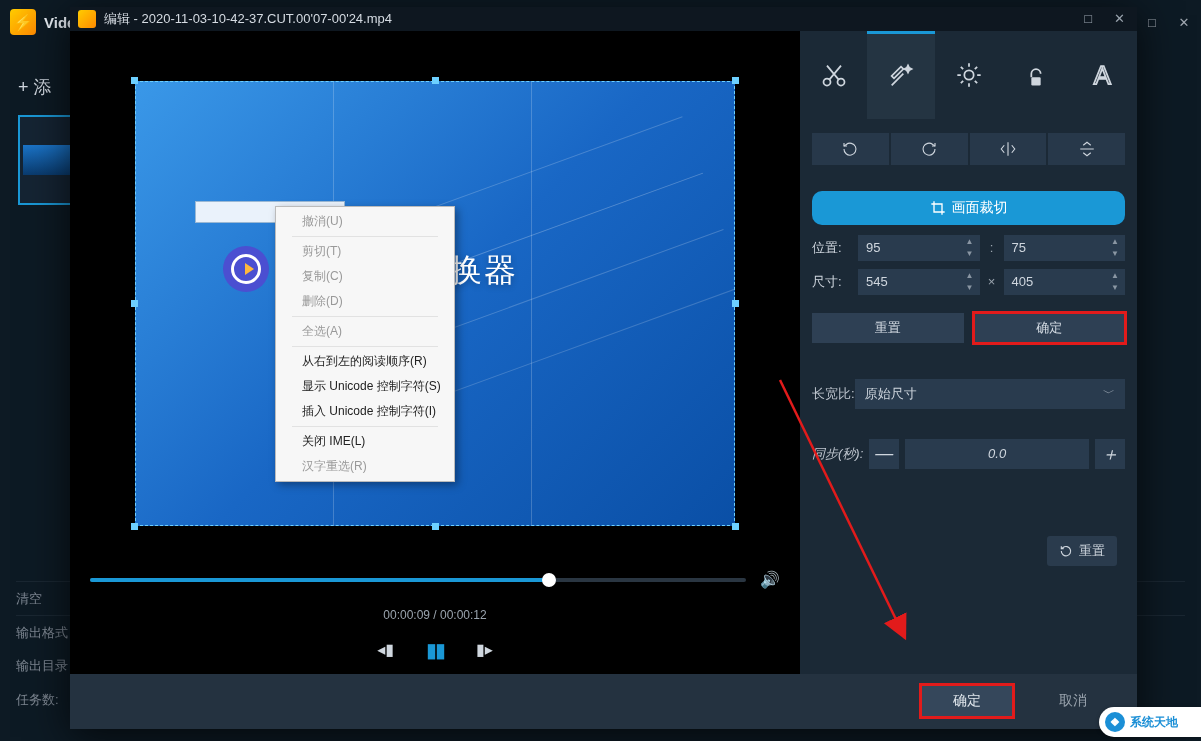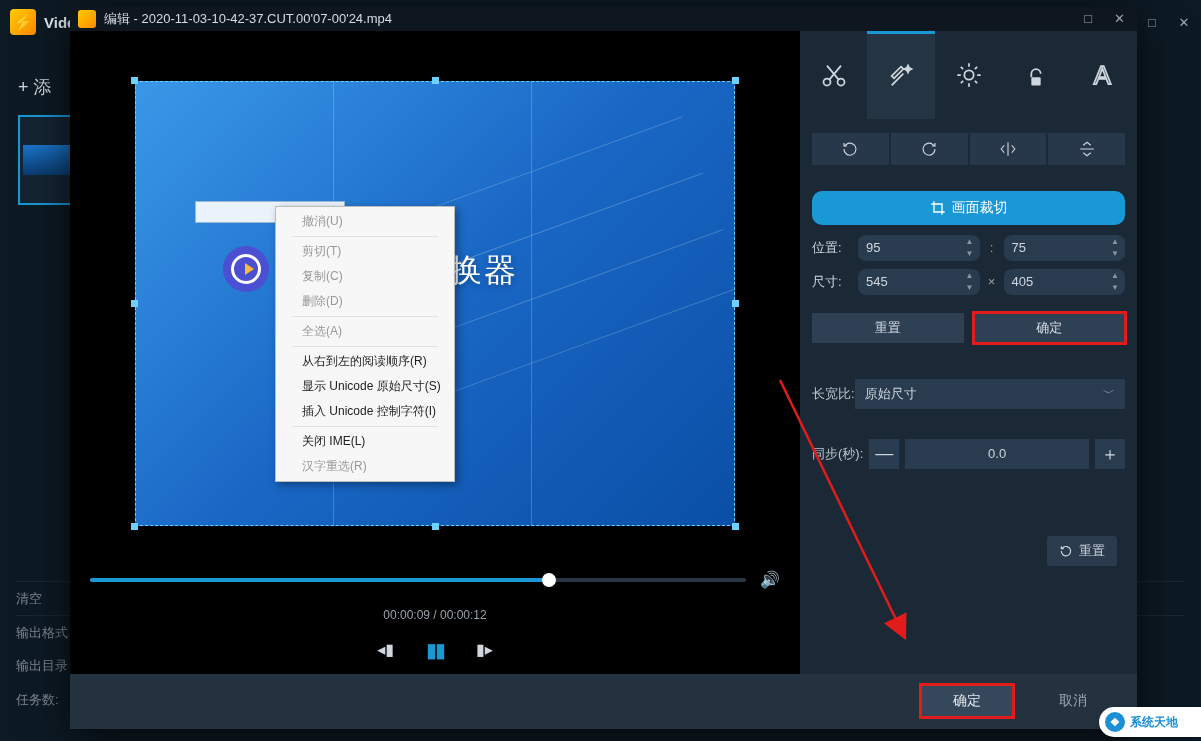--- a/index.html
+++ b/index.html
@@ -84,34 +84,34 @@
 .rotate-row { display:flex; gap:2px; padding:14px 12px;}
 .rot-btn { flex:1; height:32px; background:#27384a; display:flex; align-items:center; justify-content:center; color:#cfd6de; font-size:13px; cursor:pointer;}
 .rot-btn svg { width:18px; height:18px; stroke:#cfd6de; fill:none; stroke-width:1.5;}
 
 .crop-header { margin:12px 12px 0; height:34px; background:#1a98d6; color:#fff; display:flex; align-items:center; justify-content:center; font-size:14px; gap:6px;border-radius:10px;}
 .crop-header svg{width:16px;height:16px;stroke:#fff;fill:none;stroke-width:2;}
 
 .crop-fields { padding:10px 12px; display:flex; flex-direction:column; gap:8px;}
 .field-row { display:flex; align-items:center; gap:8px; font-size:13px;}
 .field-label { width:38px; color:#cfd6de;}
-.num-input { flex:1; height:26px; background:#293b4e; color:#cfd6de; display:flex; align-items:center; padding:0 8px; position:relative;border-radius:8px;}
+.num-input { flex:1; height:26px; background:#293b4e; color:#cfd6de; display:flex; align-items:center; padding:0 8px; position:relative;}
 .num-input .spin { position:absolute; right:2px; top:1px; bottom:1px; width:16px; display:flex; flex-direction:column;}
 .spin span{flex:1;display:flex;align-items:center;justify-content:center;font-size:8px;color:#8a96a3;cursor:pointer;}
 .sep-colon{color:#9aa4ae;width:8px;text-align:center;}
 
 .btn-row { display:flex; gap:10px; padding:8px 12px;}
 .pbtn { flex:1; height:30px; background:#2e4054; color:#d6dde5; display:flex; align-items:center; justify-content:center; font-size:13px; cursor:pointer;}
 .hl-red { outline:3px solid #e21b1b; outline-offset:-1px;}
 
 .aspect-row { padding:28px 12px 10px; display:flex; align-items:center; font-size:13px;}
 .select-box { flex:1; height:30px; background:#293b4e; display:flex; align-items:center; padding:0 10px; color:#cfd6de; justify-content:space-between; cursor:pointer;}
 .select-box .chev{font-size:12px;color:#8a96a3;}
 
-.sync-row { padding:20px 12px; display:flex; align-items:center; gap:6px; font-size:13px;}
+.sync-row { padding:20px 12px; display:flex; align-items:center; gap:6px; font-size:13px;font-style:italic;}
 .sync-track { flex:1; height:30px; background:#293b4e; display:flex; align-items:center; justify-content:center; color:#cfd6de; position:relative;}
 .sync-btn { width:30px; height:30px; background:#293b4e; display:flex; align-items:center; justify-content:center; font-size:18px; color:#cfd6de; cursor:pointer;}
 
 .reset-link { position:absolute; right:20px; bottom:108px; height:30px; padding:0 12px; background:#2a3b4d; color:#cfd6de; font-size:13px; display:flex; align-items:center; gap:6px; border-radius:3px; cursor:pointer;}
 .reset-link svg{width:14px;height:14px;stroke:#cfd6de;fill:none;stroke-width:2;}
 
 .dlg-footer { height:70px; background:#243240; display:flex; align-items:center; justify-content:flex-end; padding:0 18px; gap:14px;}
 .ftr-btn { width:92px; height:32px; display:flex; align-items:center; justify-content:center; font-size:14px; cursor:pointer;}
 .ftr-ok { background:#35475b; color:#e0e6ec;}
 .ftr-cancel { background:transparent; color:#9aa4ae;}
@@ -193,21 +193,21 @@
             <div class="ctx-menu">
               <div class="ctx-item">撤消(U)</div>
               <div class="ctx-sep"></div>
               <div class="ctx-item">剪切(T)</div>
               <div class="ctx-item">复制(C)</div>
               <div class="ctx-item">删除(D)</div>
               <div class="ctx-sep"></div>
               <div class="ctx-item">全选(A)</div>
               <div class="ctx-sep"></div>
               <div class="ctx-item dark">从右到左的阅读顺序(R)</div>
-              <div class="ctx-item dark">显示 Unicode 原始尺寸(S)</div>
+              <div class="ctx-item dark">显示 Unicode 控制字符(S)</div>
               <div class="ctx-item dark">插入 Unicode 控制字符(I)</div>
               <div class="ctx-sep"></div>
               <div class="ctx-item dark">关闭 IME(L)</div>
               <div class="ctx-item">汉字重选(R)</div>
             </div>
           </div>
           <div class="crop-border"></div>
           <div class="crop-handle h-tl"></div>
           <div class="crop-handle h-tm"></div>
           <div class="crop-handle h-tr"></div>

